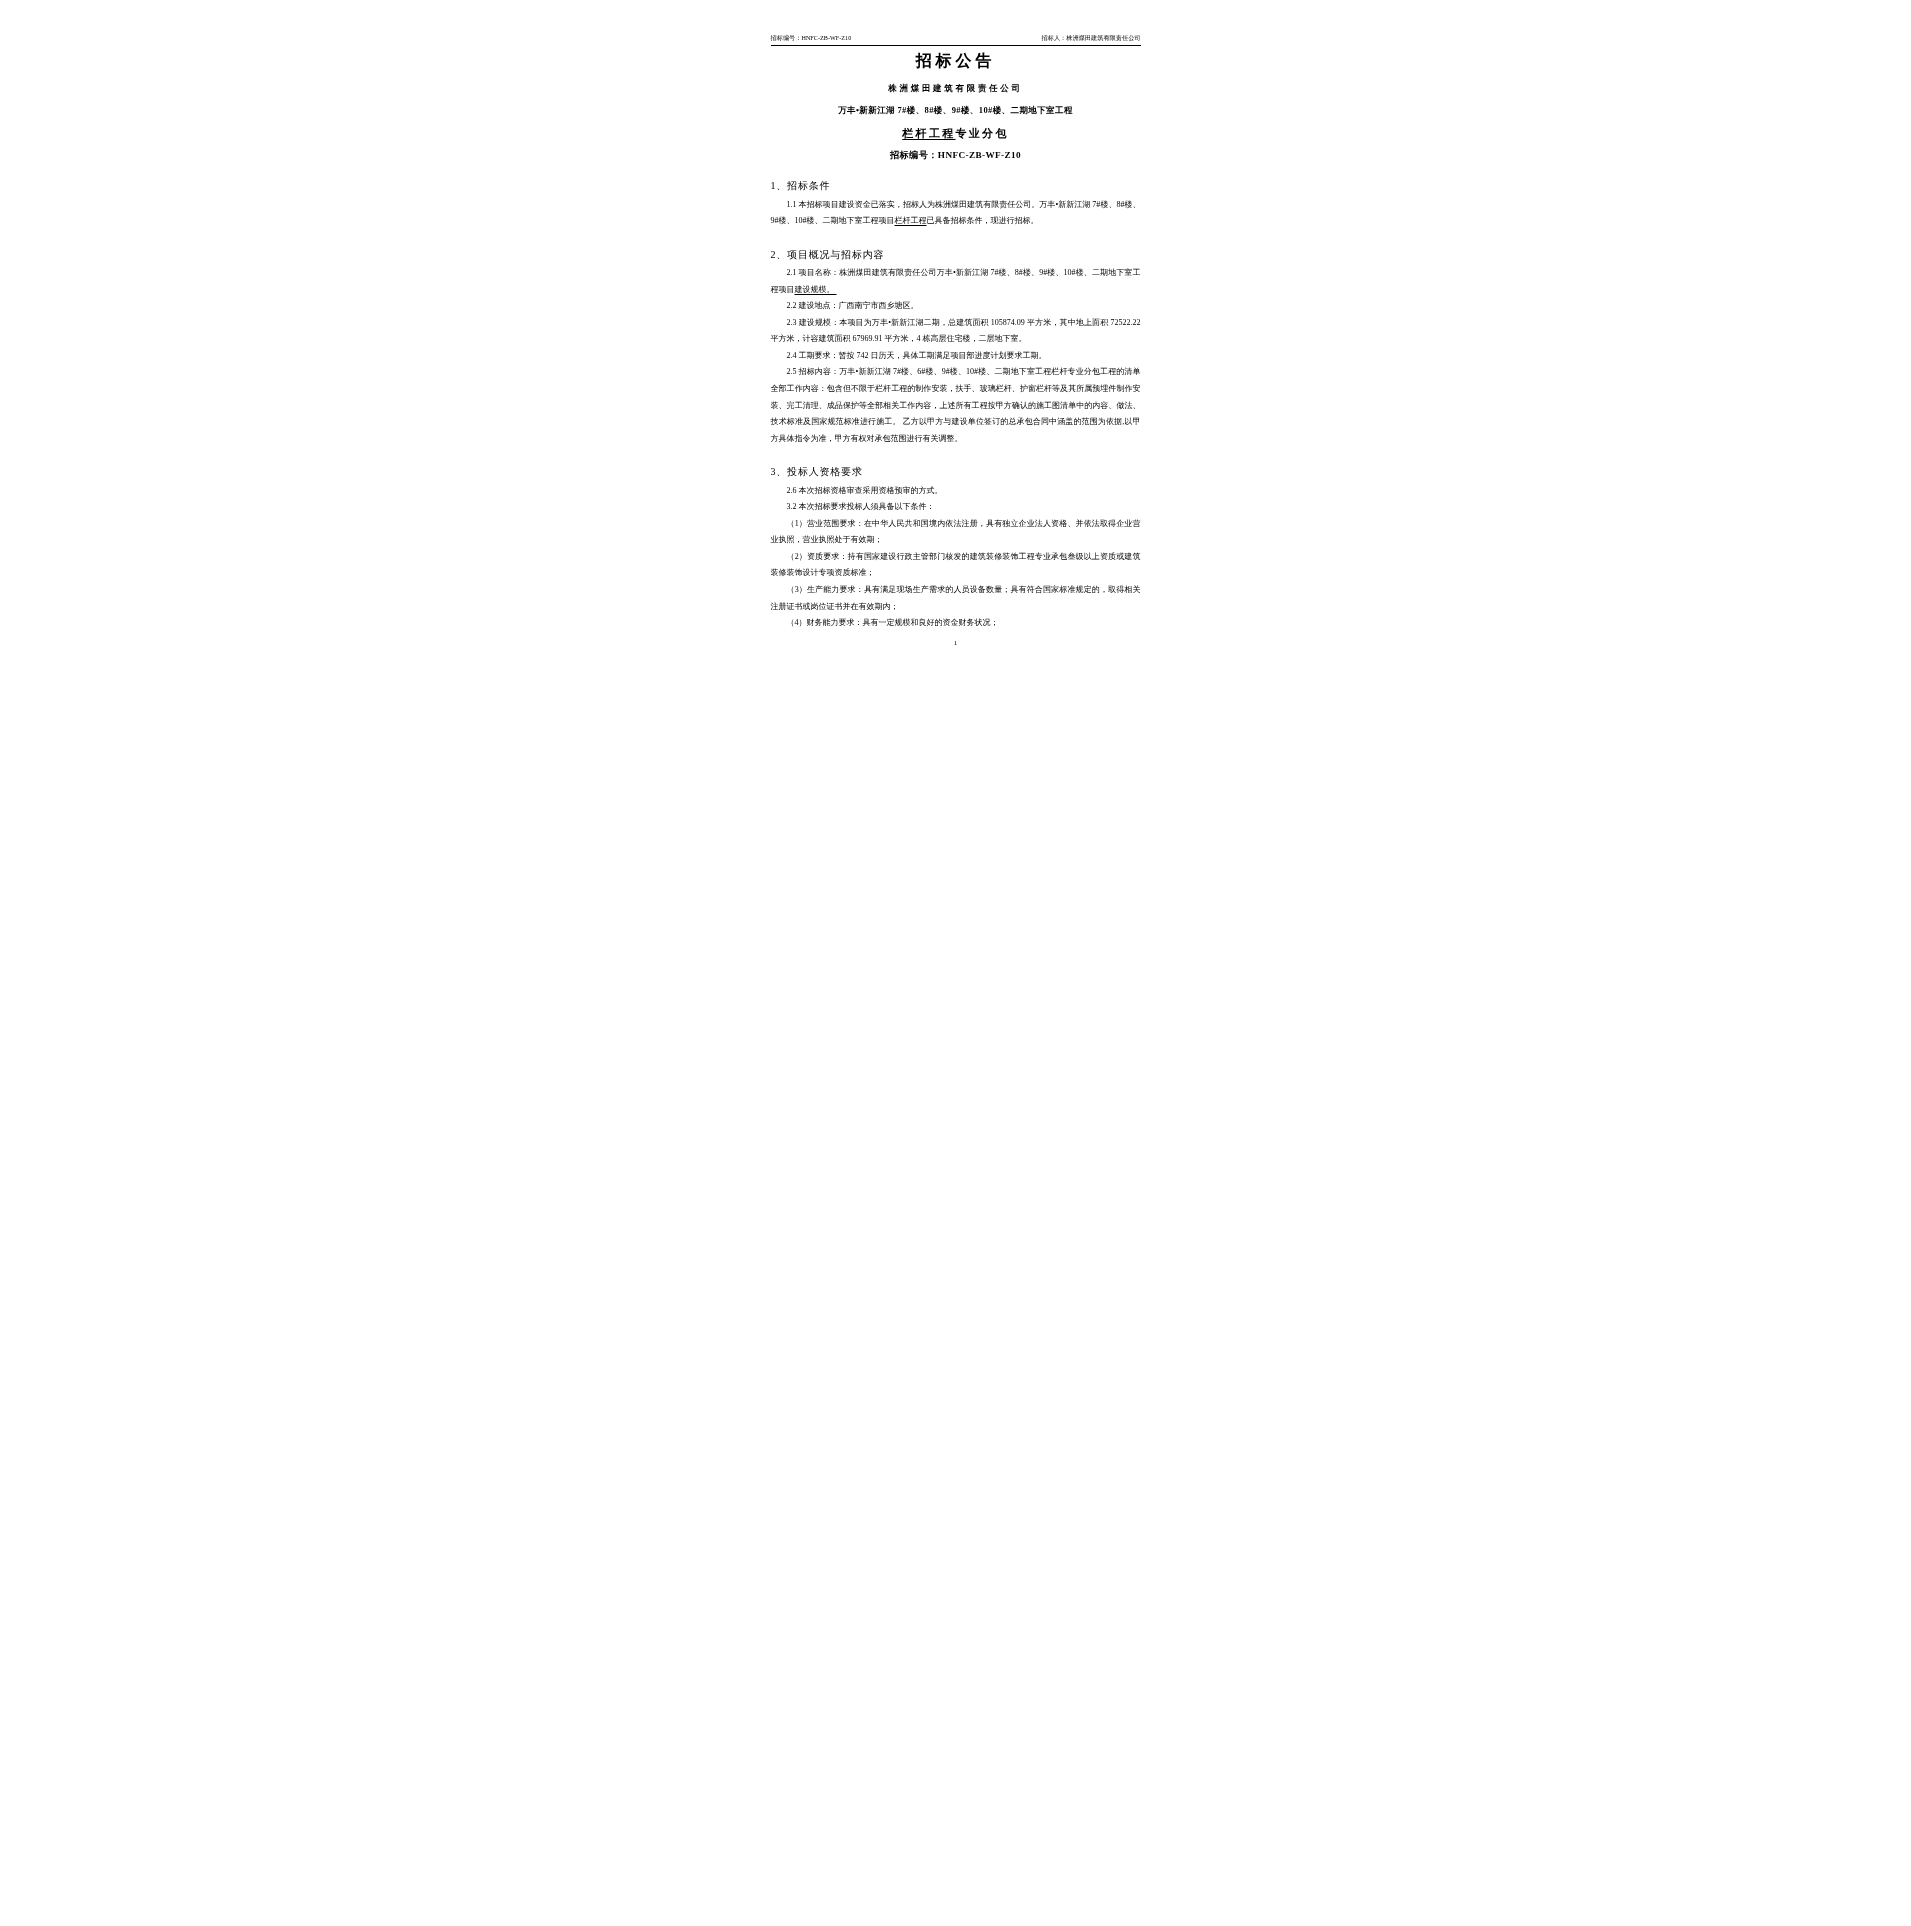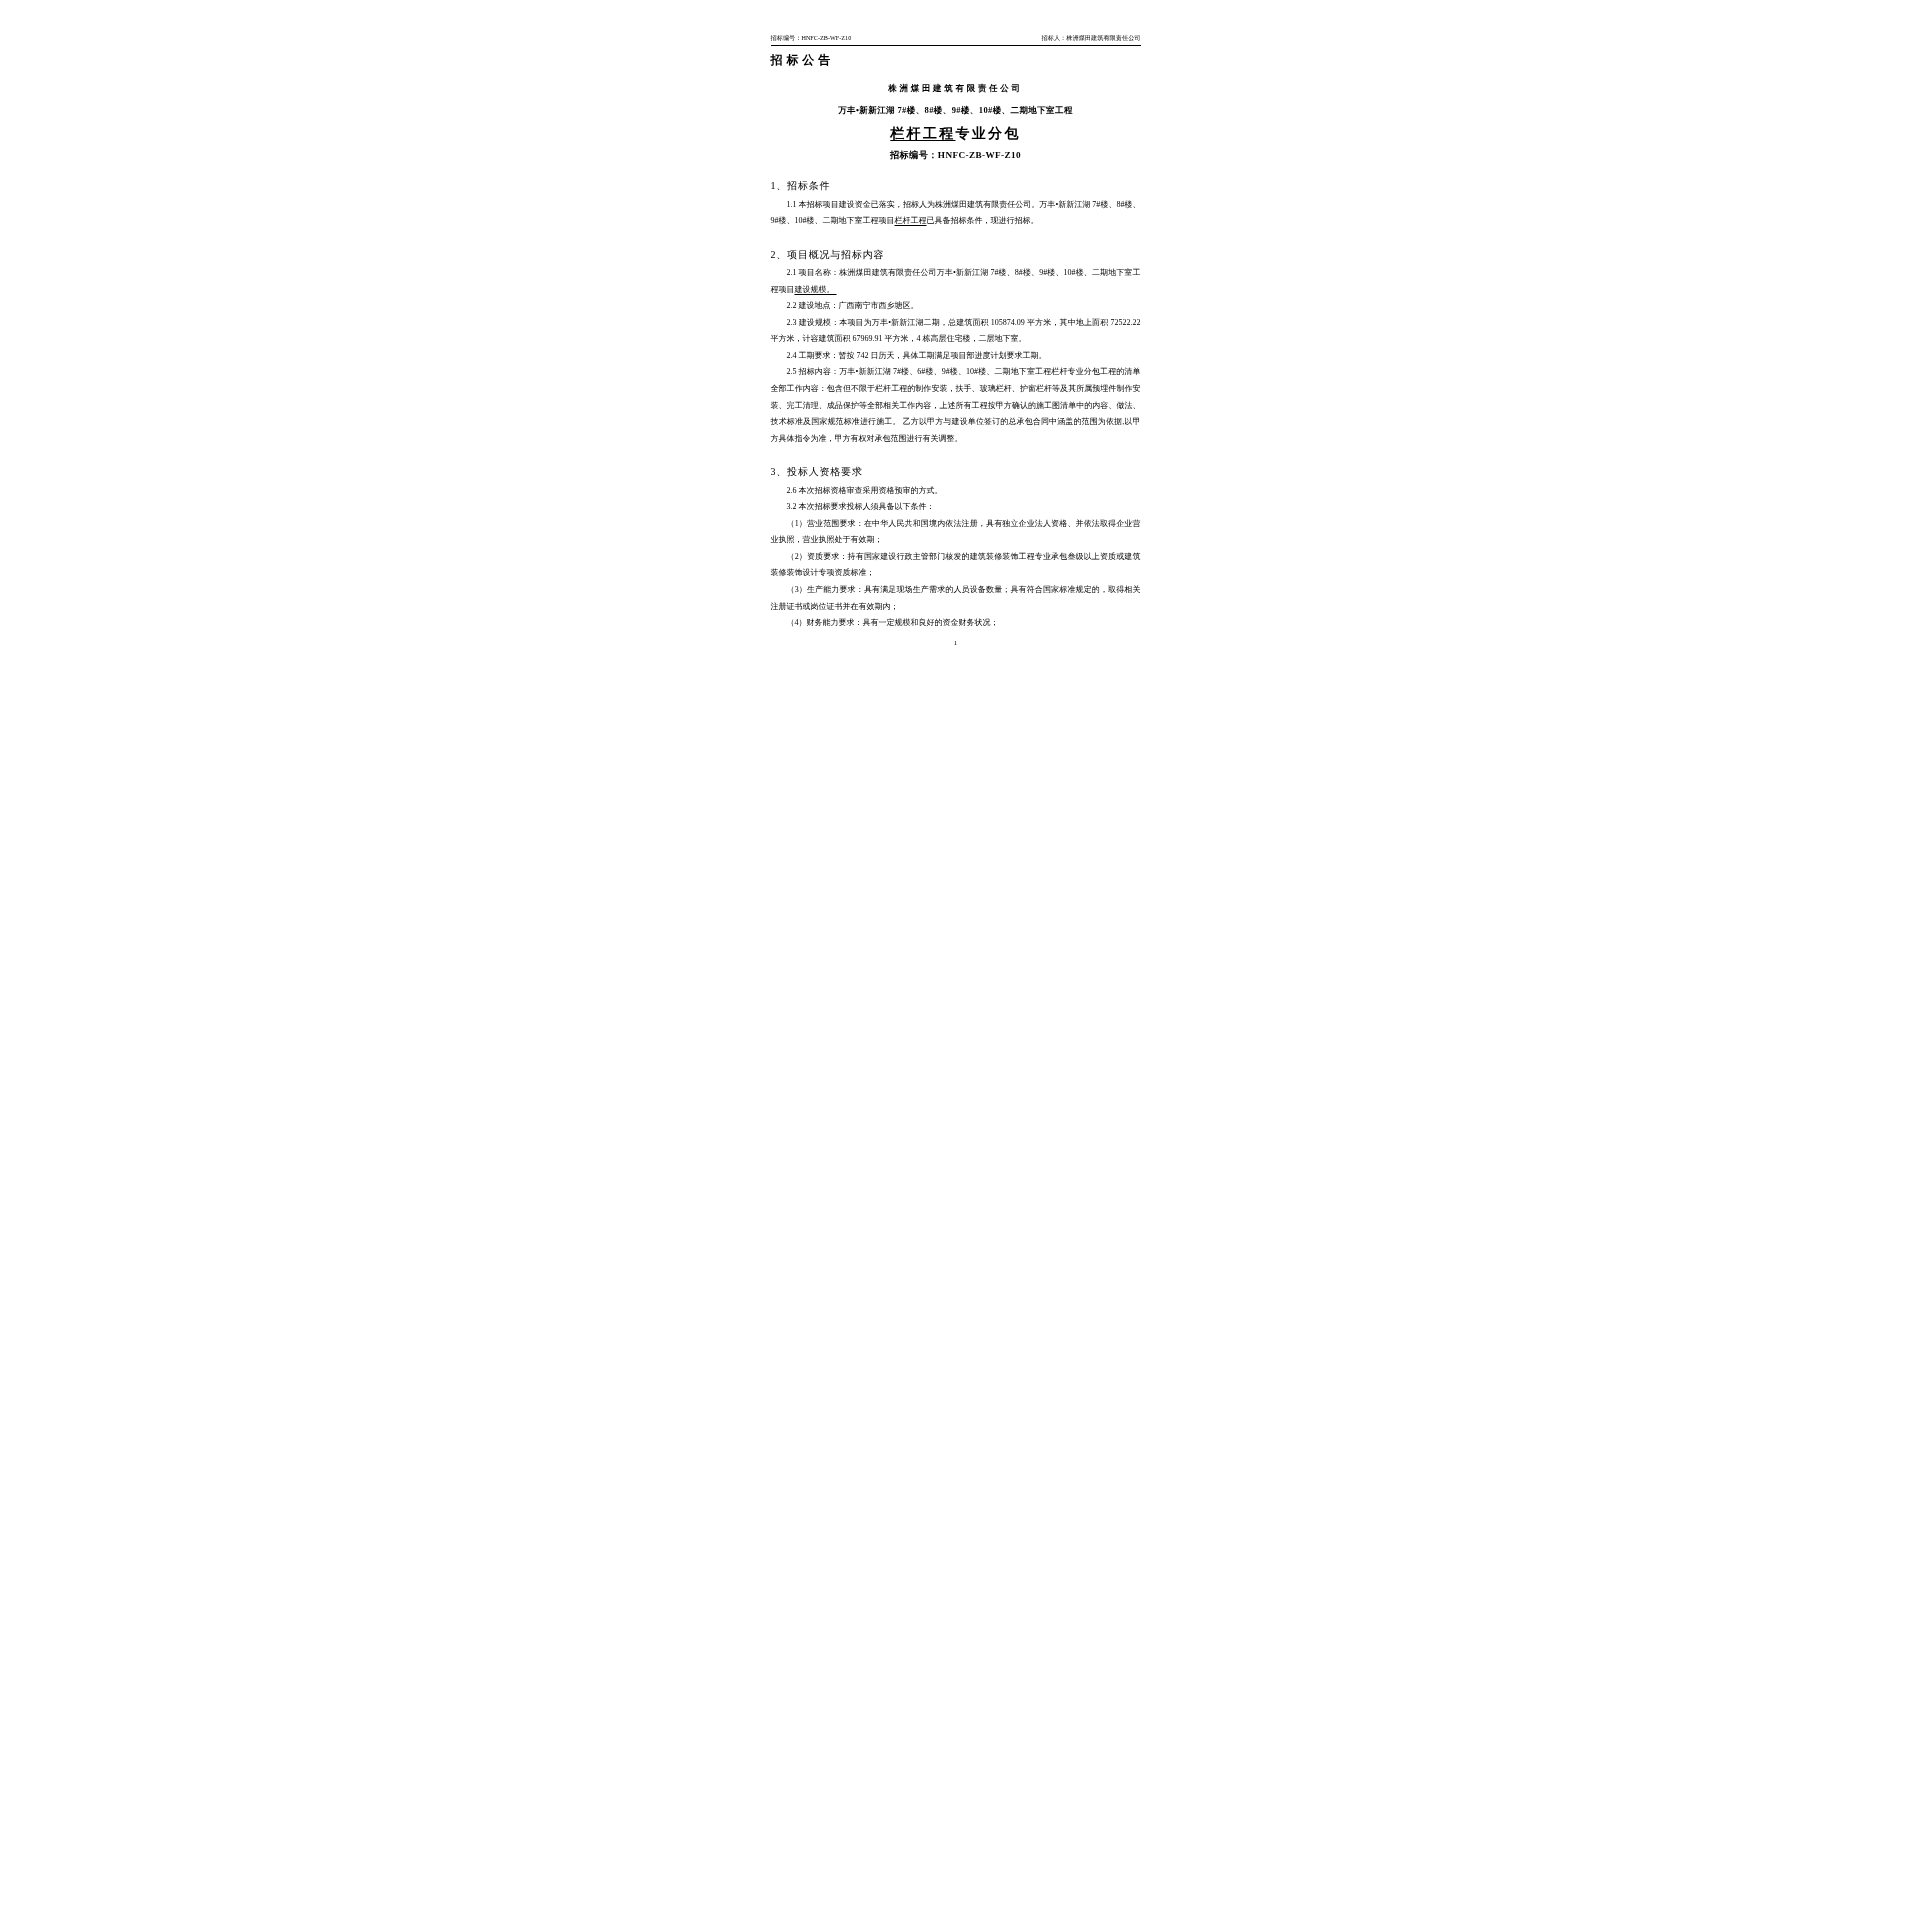--- a/index.html
+++ b/index.html
@@ -24,23 +24,24 @@
     justify-content: space-between;
     align-items: flex-end;
     font-size: 6.2px;
     line-height: 8.5px;
     padding-bottom: 2.3px;
     border-bottom: 1.5px solid #000000;
   }
   
   .doc-title {
     margin-top: 7.7px;
+    text-align: center;
     font-family: "Liberation Sans", "DejaVu Sans", sans-serif;
     font-weight: bold;
-    font-size: 12px;
+    font-size: 16px;
     line-height: 15.4px;
     letter-spacing: 3.9px;
   }
   .subtitle-line {
     text-align: center;
     font-weight: bold;
   }
   .sub-company {
     margin-top: 14px;
     font-size: 8.5px;
@@ -48,21 +49,21 @@
     letter-spacing: 2.7px;
   }
   .sub-project {
     margin-top: 10.8px;
     font-size: 8.5px;
     line-height: 11.6px;
     letter-spacing: 0.4px;
   }
   .sub-package {
     margin-top: 10.8px;
-    font-size: 14px;
+    font-size: 11px;
     line-height: 11.6px;
     letter-spacing: 2.3px;
     text-align: center;
   }
   .sub-tenderno {
     margin-top: 10px;
     font-size: 9.2px;
     line-height: 12.3px;
     letter-spacing: 0.4px;
   }

